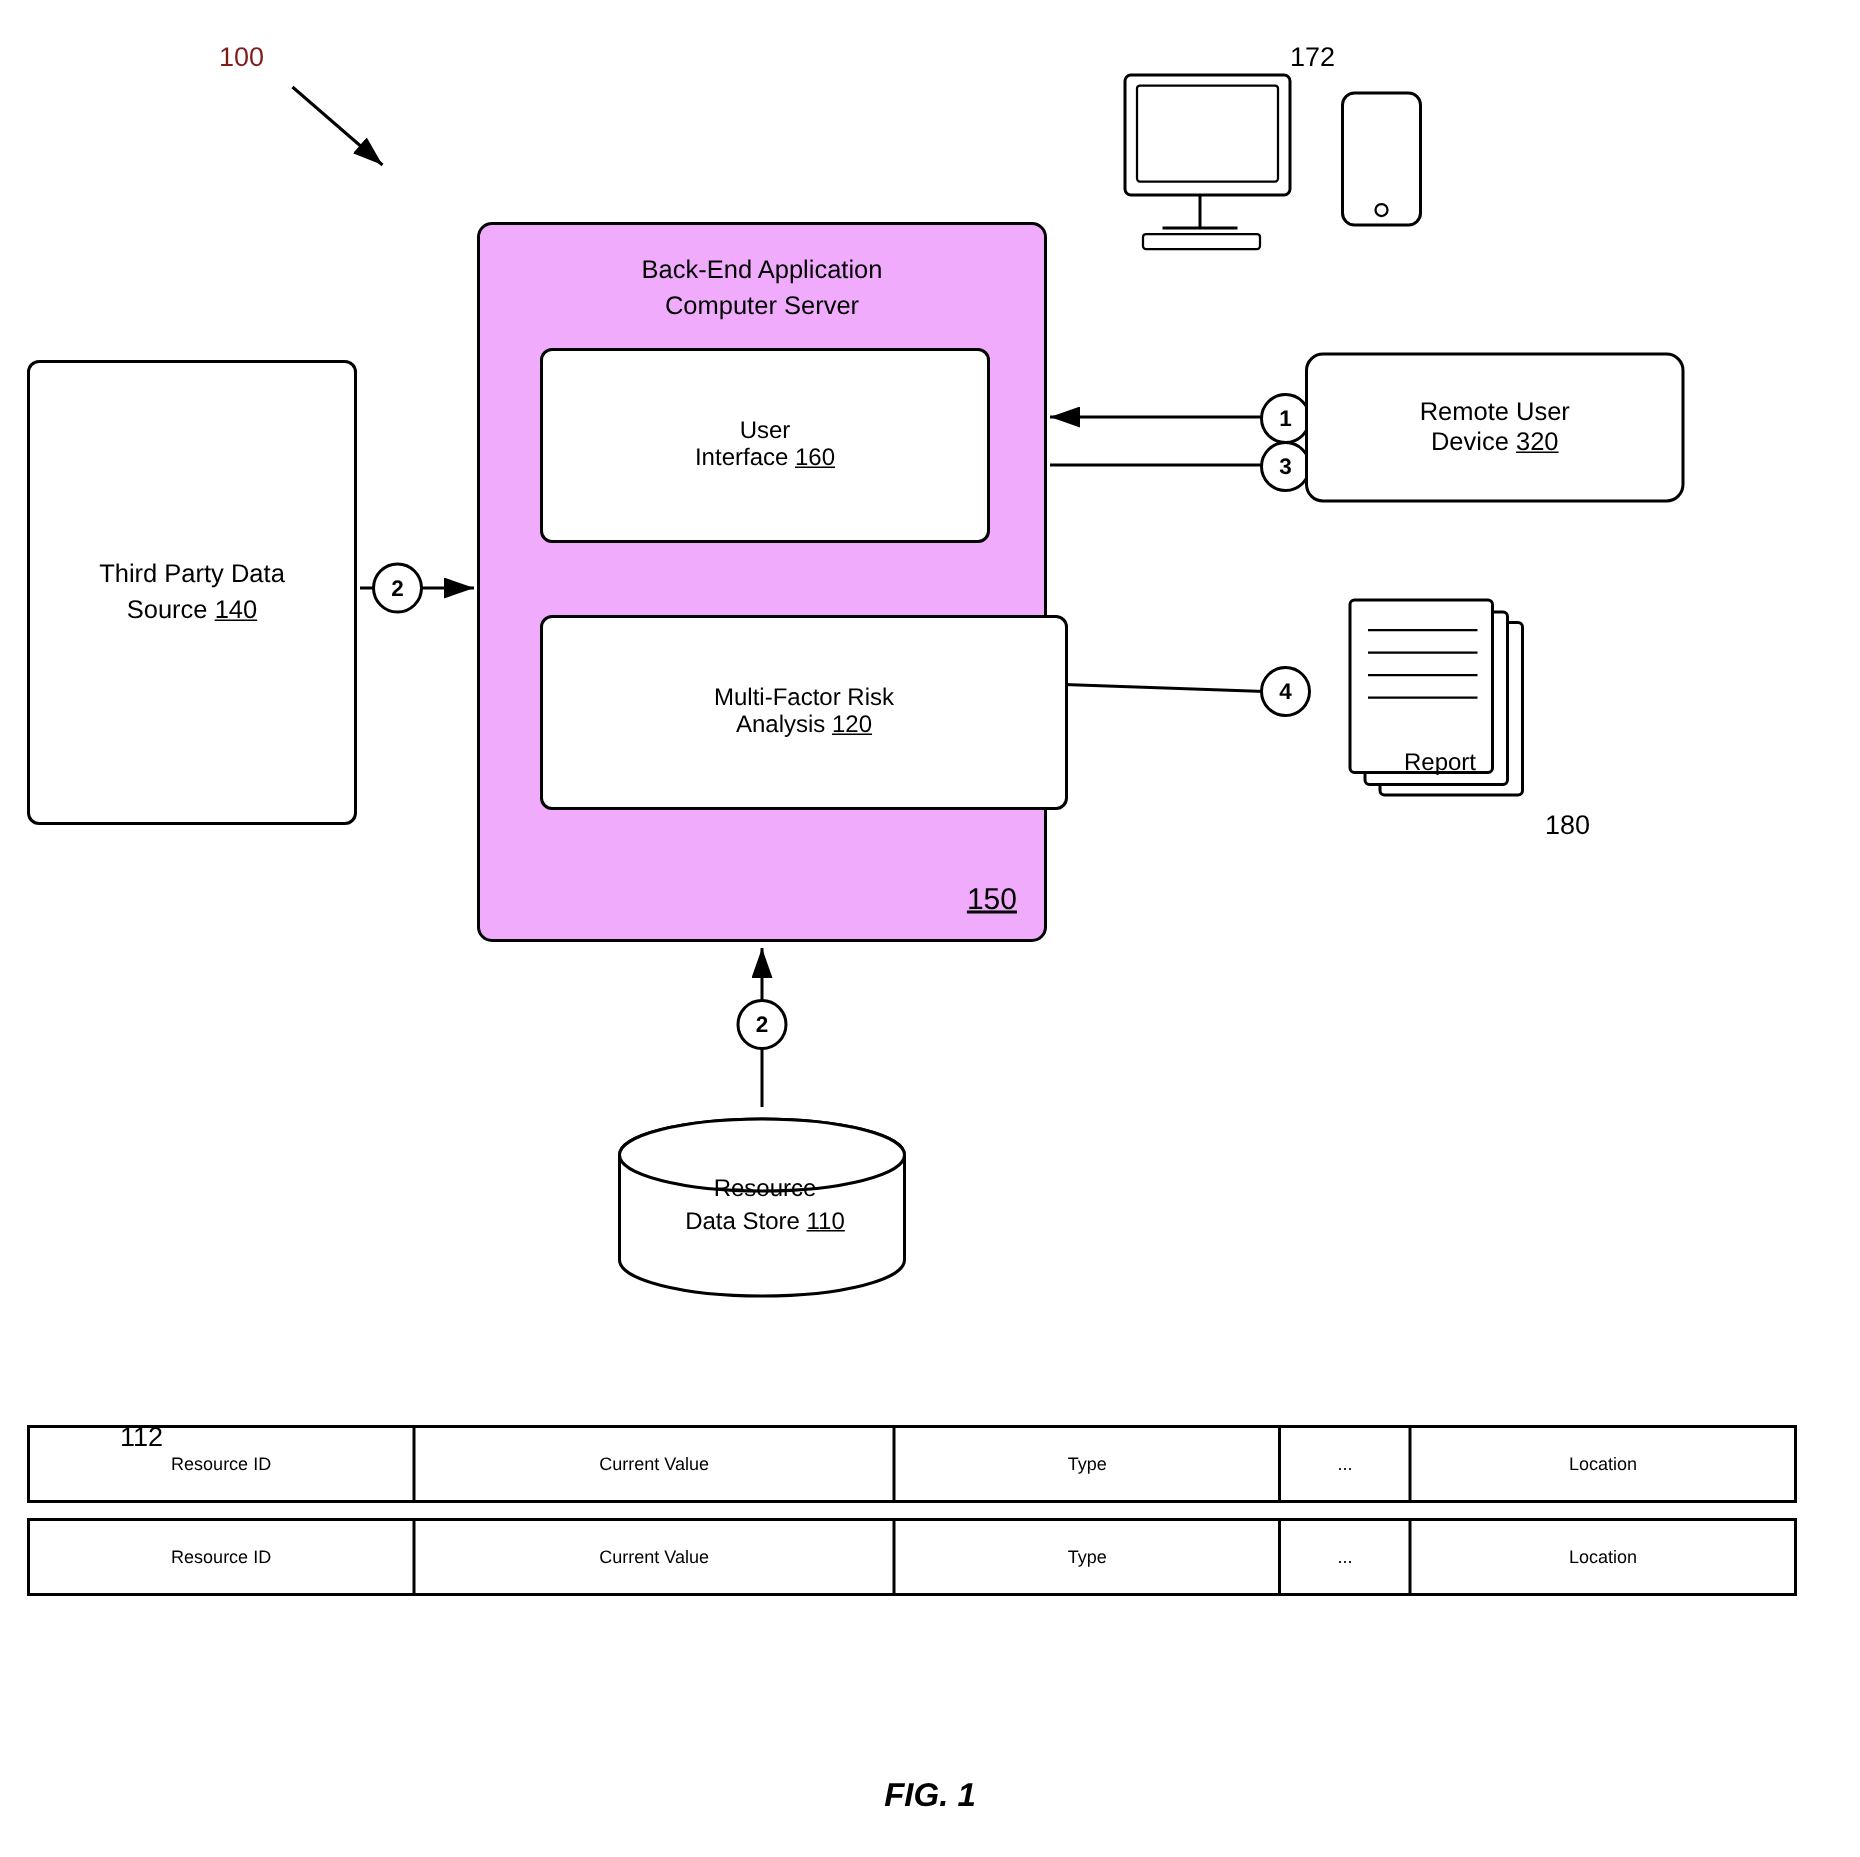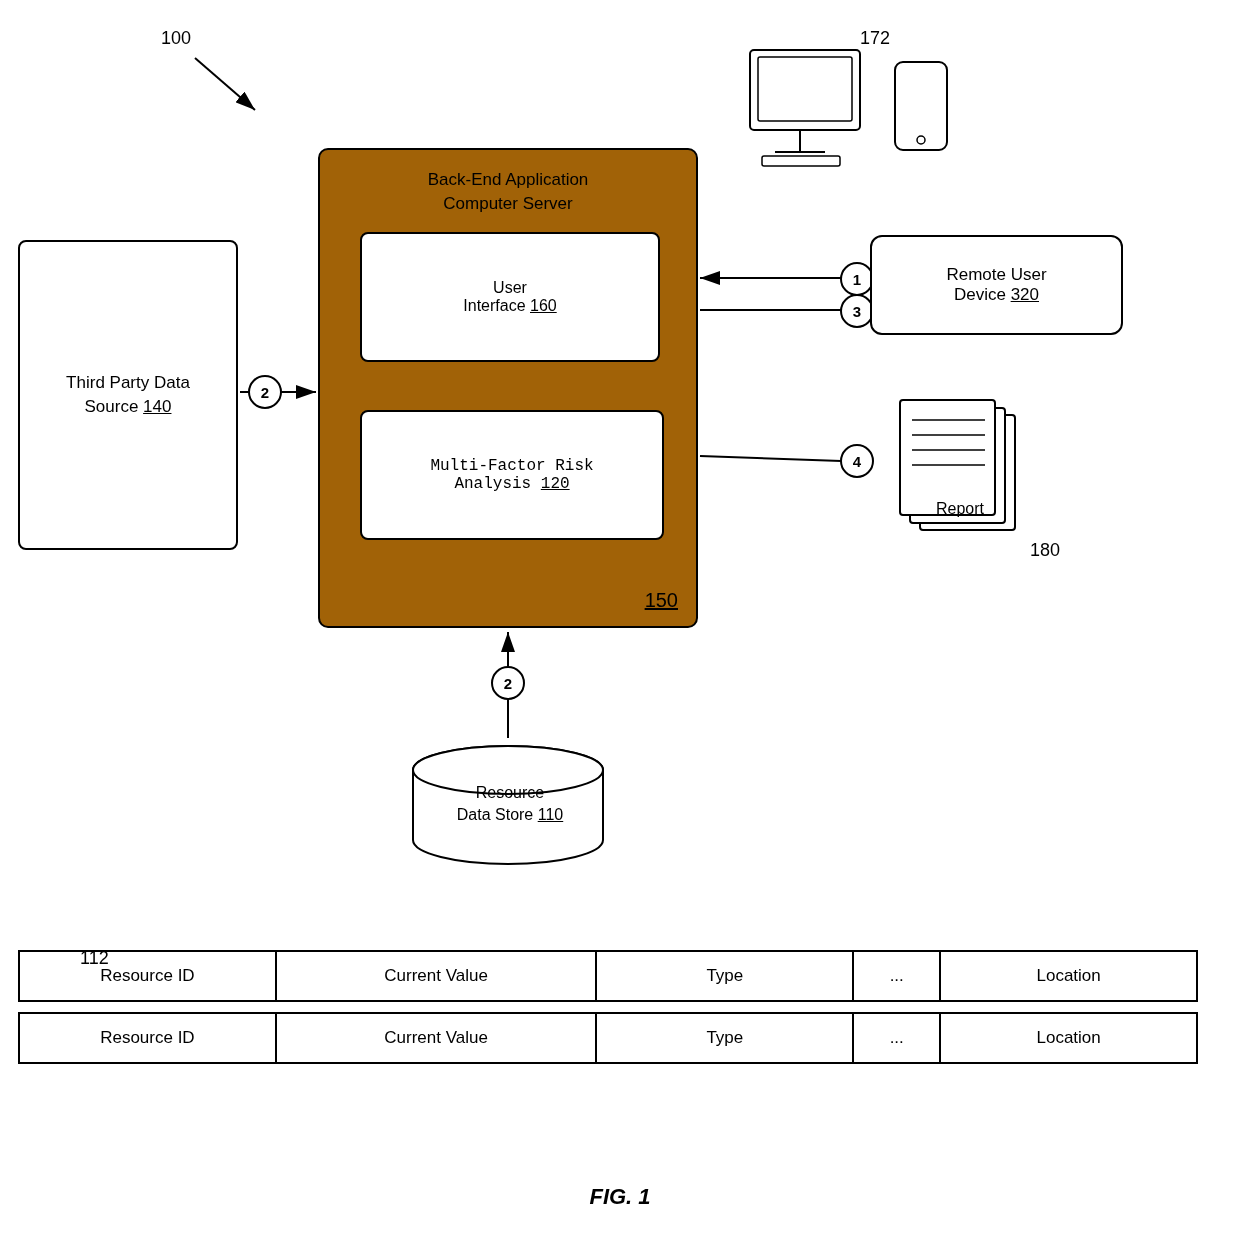--- a/index.html
+++ b/index.html
@@ -14,23 +14,23 @@
     .diagram-container {
       position: relative;
       width: 1240px;
       height: 1238px;
     }
 
     
     .ref-100 {
       position: absolute;
       top: 28px;
-      left: 161px;
+      left: 146px;
       font-size: 18px;
-      color: #000000;
+      color: #7f1d1d;
     }
 
     
     .third-party-box {
       position: absolute;
       top: 240px;
       left: 18px;
       width: 220px;
       height: 310px;
       border: 2px solid #000;
@@ -53,21 +53,21 @@
 
     
     .backend-box {
       position: absolute;
       top: 148px;
       left: 318px;
       width: 380px;
       height: 480px;
       border: 2px solid #000;
       border-radius: 10px;
-      background: #a16207;
+      background: #f0abfc;
     }
     .backend-title {
       text-align: center;
       font-size: 17px;
       line-height: 1.4;
       margin-top: 18px;
       margin-bottom: 14px;
     }
     .backend-ref {
       position: absolute;
@@ -102,30 +102,29 @@
       text-decoration: underline;
       font-size: 16px;
       margin-top: 28px;
     }
 
     
     .mfra-box {
       position: absolute;
       top: 260px;
       left: 40px;
-      width: 304px;
+      width: 352px;
       height: 130px;
       border: 2px solid #000;
       border-radius: 8px;
       display: flex;
       flex-direction: column;
       align-items: center;
       justify-content: center;
       background: #fff;
-      font-family: Liberation Mono, monospace;
     }
     .mfra-box .label {
       font-size: 16px;
       text-align: center;
     }
     .mfra-box .ref {
       text-decoration: underline;
       font-size: 16px;
     }
 
@@ -210,21 +209,21 @@
       width: 100%;
       border: 2px solid #000;
       height: 52px;
       margin-bottom: 10px;
     }
     .table-cell {
       border-right: 2px solid #000;
       display: flex;
       align-items: center;
       justify-content: center;
-      font-size: 17px;
+      font-size: 12px;
     }
     .table-cell:last-child { border-right: none; }
     .cell-resource-id { flex: 1.2; }
     .cell-current-value { flex: 1.5; }
     .cell-type { flex: 1.2; }
     .cell-ellipsis { flex: 0.4; }
     .cell-location { flex: 1.2; }
 
     
     .fig-label {

